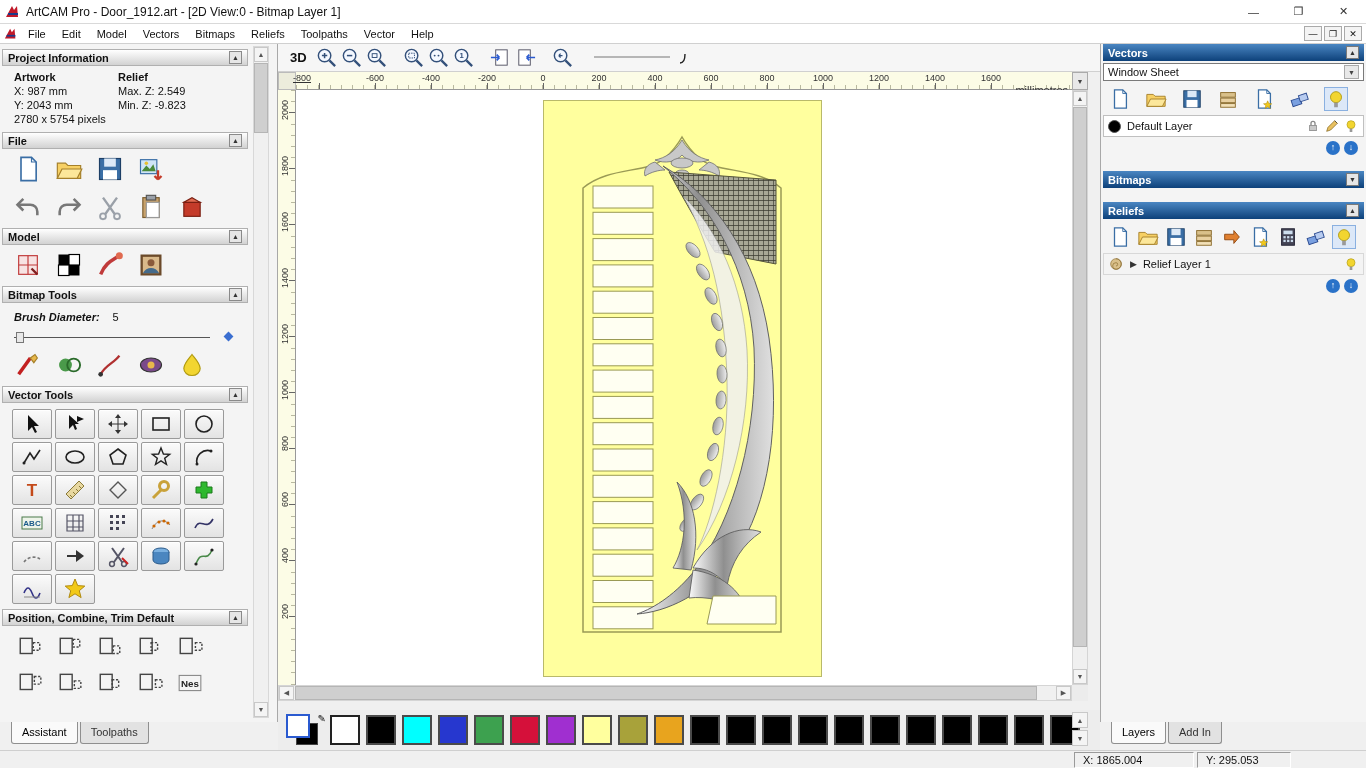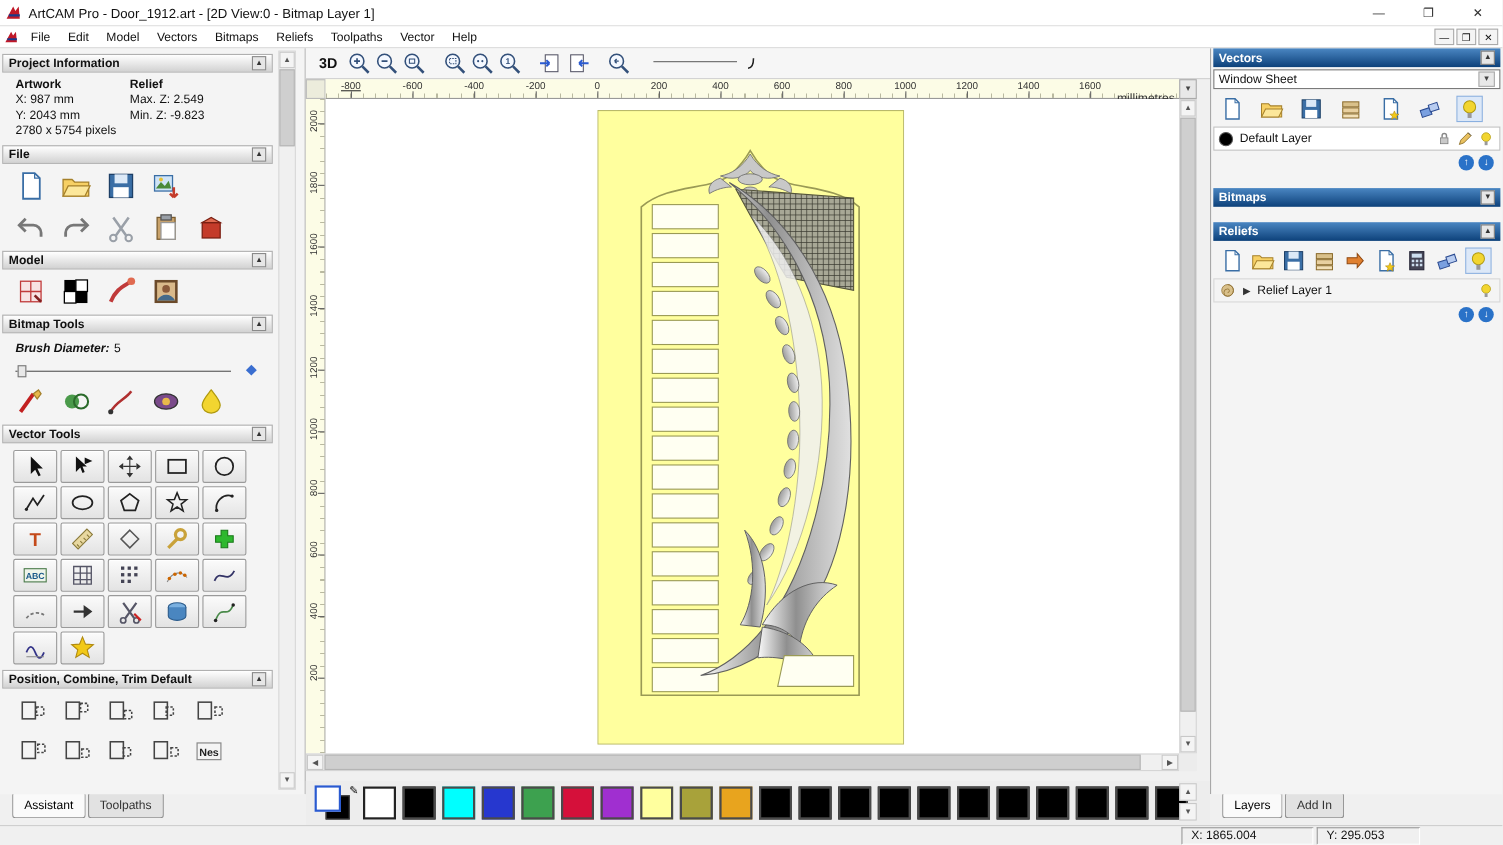--- a/index.html
+++ b/index.html
@@ -18,21 +18,21 @@
 
 #leftpanel{position:absolute;left:0;top:44px;width:278px;height:678px;background:#f4f4f4;border-right:1px solid #a8a8a8;overflow:hidden}
 .panel-body{position:absolute;left:0;top:0;width:250px;height:678px;overflow:hidden;padding:2px 2px 0 2px}
 .sechdr{height:17px;background:linear-gradient(#ffffff,#d2d2d2);border:1px solid #b0b0b0;display:flex;align-items:center;font-weight:bold;padding:0 5px;margin-top:3px}
 .sechdr .roll{margin-left:auto;width:13px;height:13px;border:1px solid #8a8a8a;background:#e6e6e6;font-size:7px;color:#333;display:flex;align-items:center;justify-content:center}
 .infogrid{display:grid;grid-template-columns:104px 1fr;padding:5px 10px 4px 12px;row-gap:2px}
 .infogrid .b{font-weight:bold}
 .iconrow{display:flex;align-items:center;gap:13px;padding:6px 0 4px 12px}
 .iconrow .icon{width:28px;height:28px;display:inline-flex}
 .icon svg{width:100%;height:100%;display:block}
-.brushrow{display:flex;align-items:baseline;gap:4px;padding:8px 0 0 12px}
+.brushrow{display:flex;align-items:baseline;gap:13px;padding:8px 0 0 12px}
 .brushrow .lbl{font-weight:bold;font-style:italic}
 .slider{position:relative;margin:8px 0 2px 12px;width:196px;height:12px}
 .slider .track{position:absolute;left:0;top:6px;width:100%;height:1px;background:#555}
 .slider .thumb{position:absolute;left:2px;top:1px;width:8px;height:11px;background:#e8e8e8;border:1px solid #777}
 .slider .dia{position:absolute;right:-22px;top:2px;width:7px;height:7px;background:#3a6ed0;transform:rotate(45deg)}
 .toolgrid{display:grid;grid-template-columns:repeat(5,40px);gap:3px 3px;padding:6px 0 2px 10px}
 .toolbtn{width:40px;height:30px;background:linear-gradient(#fbfbfb,#e3e3e3);border:1px solid #9a9a9a;border-radius:2px;display:flex;align-items:center;justify-content:center;box-shadow:0 1px 0 #fff inset}
 .toolbtn .icon{width:24px;height:24px}
 .alignrow{display:flex;gap:12px;padding:8px 0 2px 14px}
 .alignrow .icon{width:28px;height:26px}
@@ -697,21 +697,21 @@
       <svg width="100" height="22" viewBox="0 0 100 22">
           <path d="M2 11 H78" stroke="#777" stroke-width="1"></path>
           <path d="M88 17 q5 0 5 -9 " fill="none" stroke="#222" stroke-width="1.4"></path>
         </svg>
     </span>
   </div>
 
   <div class="rcorner"></div>
   <div id="ruler-top">
     <span class="unitlbl">millimetres</span>
-  <div class="rtl" style="left: 23px; text-decoration: underline;">-800</div>
+  <div class="rtl" style="left: 6px; text-decoration: underline;">-800</div>
       <div class="rtt" style="left: 23px;"></div>
       <div class="rtl" style="left: 79px;">-600</div>
       <div class="rtt" style="left: 79px;"></div>
       <div class="rtl" style="left: 135px;">-400</div>
       <div class="rtt" style="left: 135px;"></div>
       <div class="rtl" style="left: 191px;">-200</div>
       <div class="rtt" style="left: 191px;"></div>
       <div class="rtl" style="left: 247px;">0</div>
       <div class="rtt" style="left: 247px;"></div>
       <div class="rtl" style="left: 303px;">200</div>

